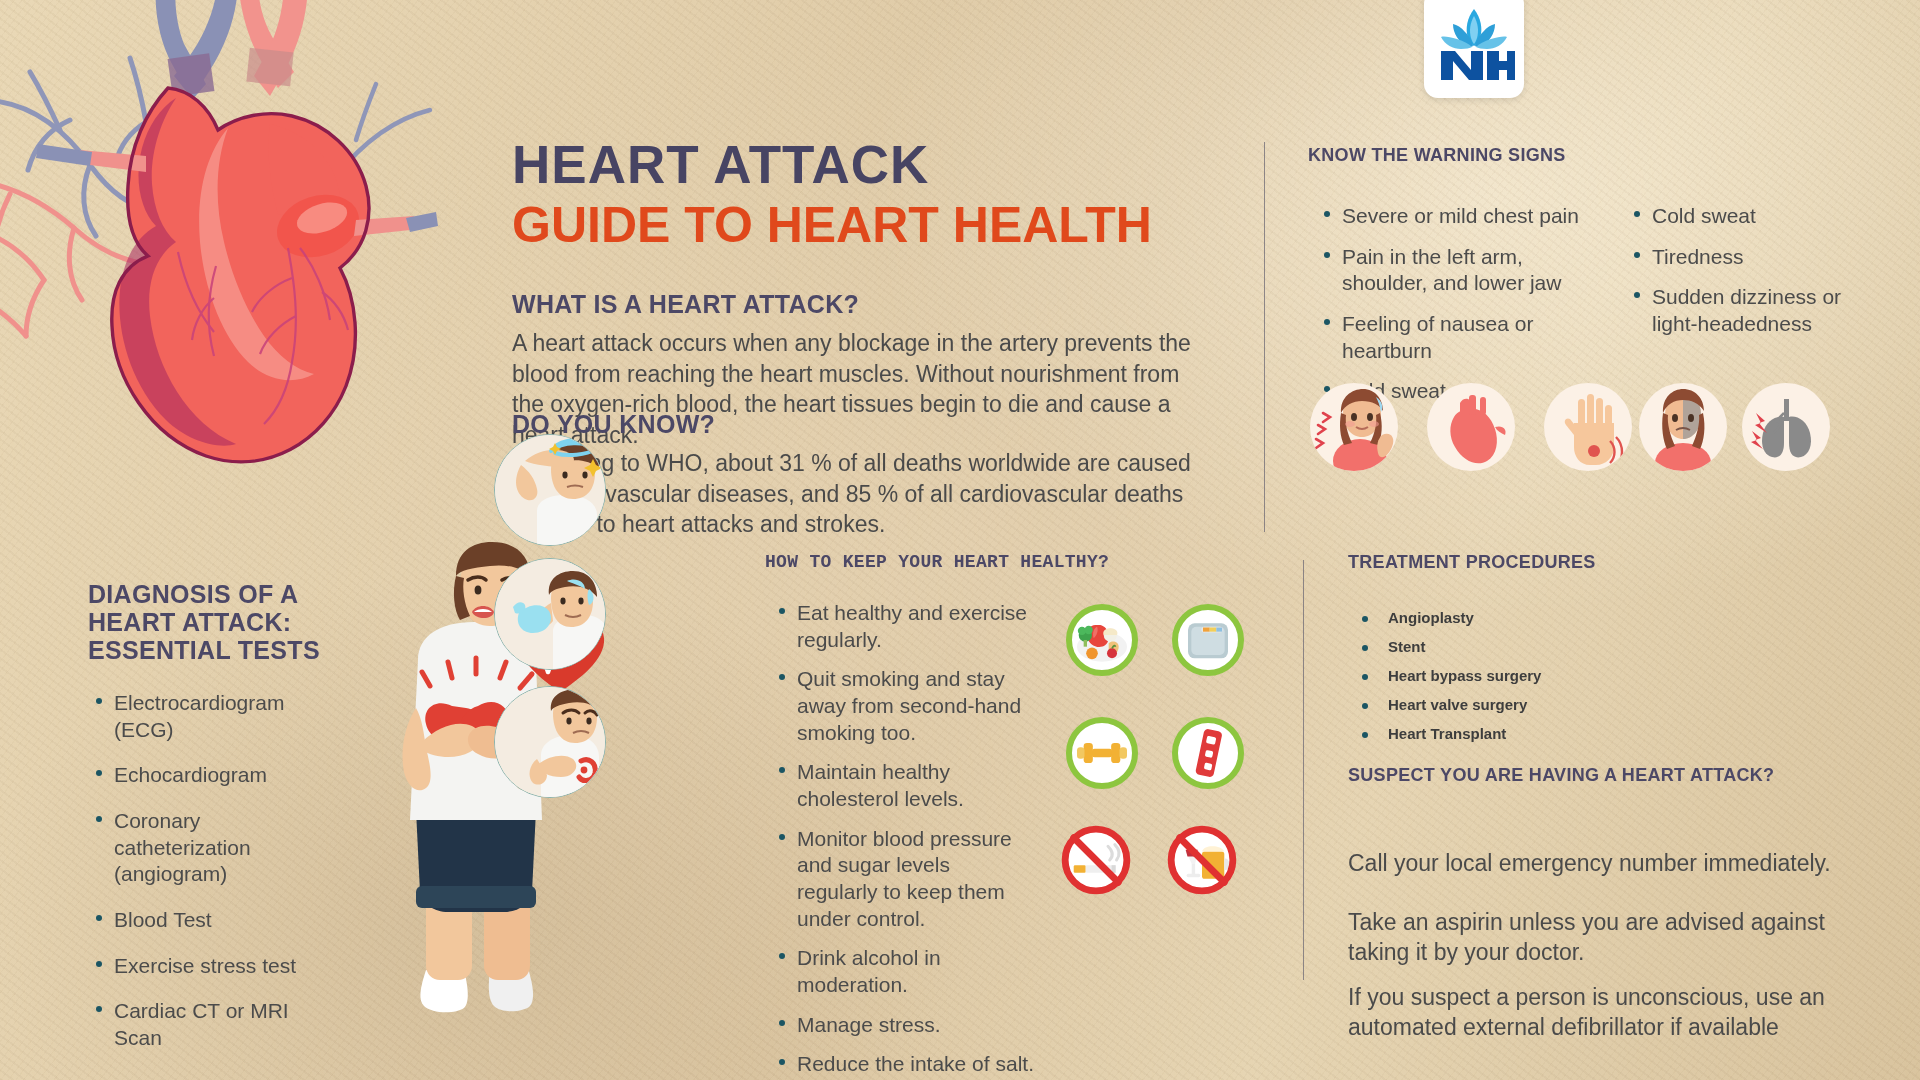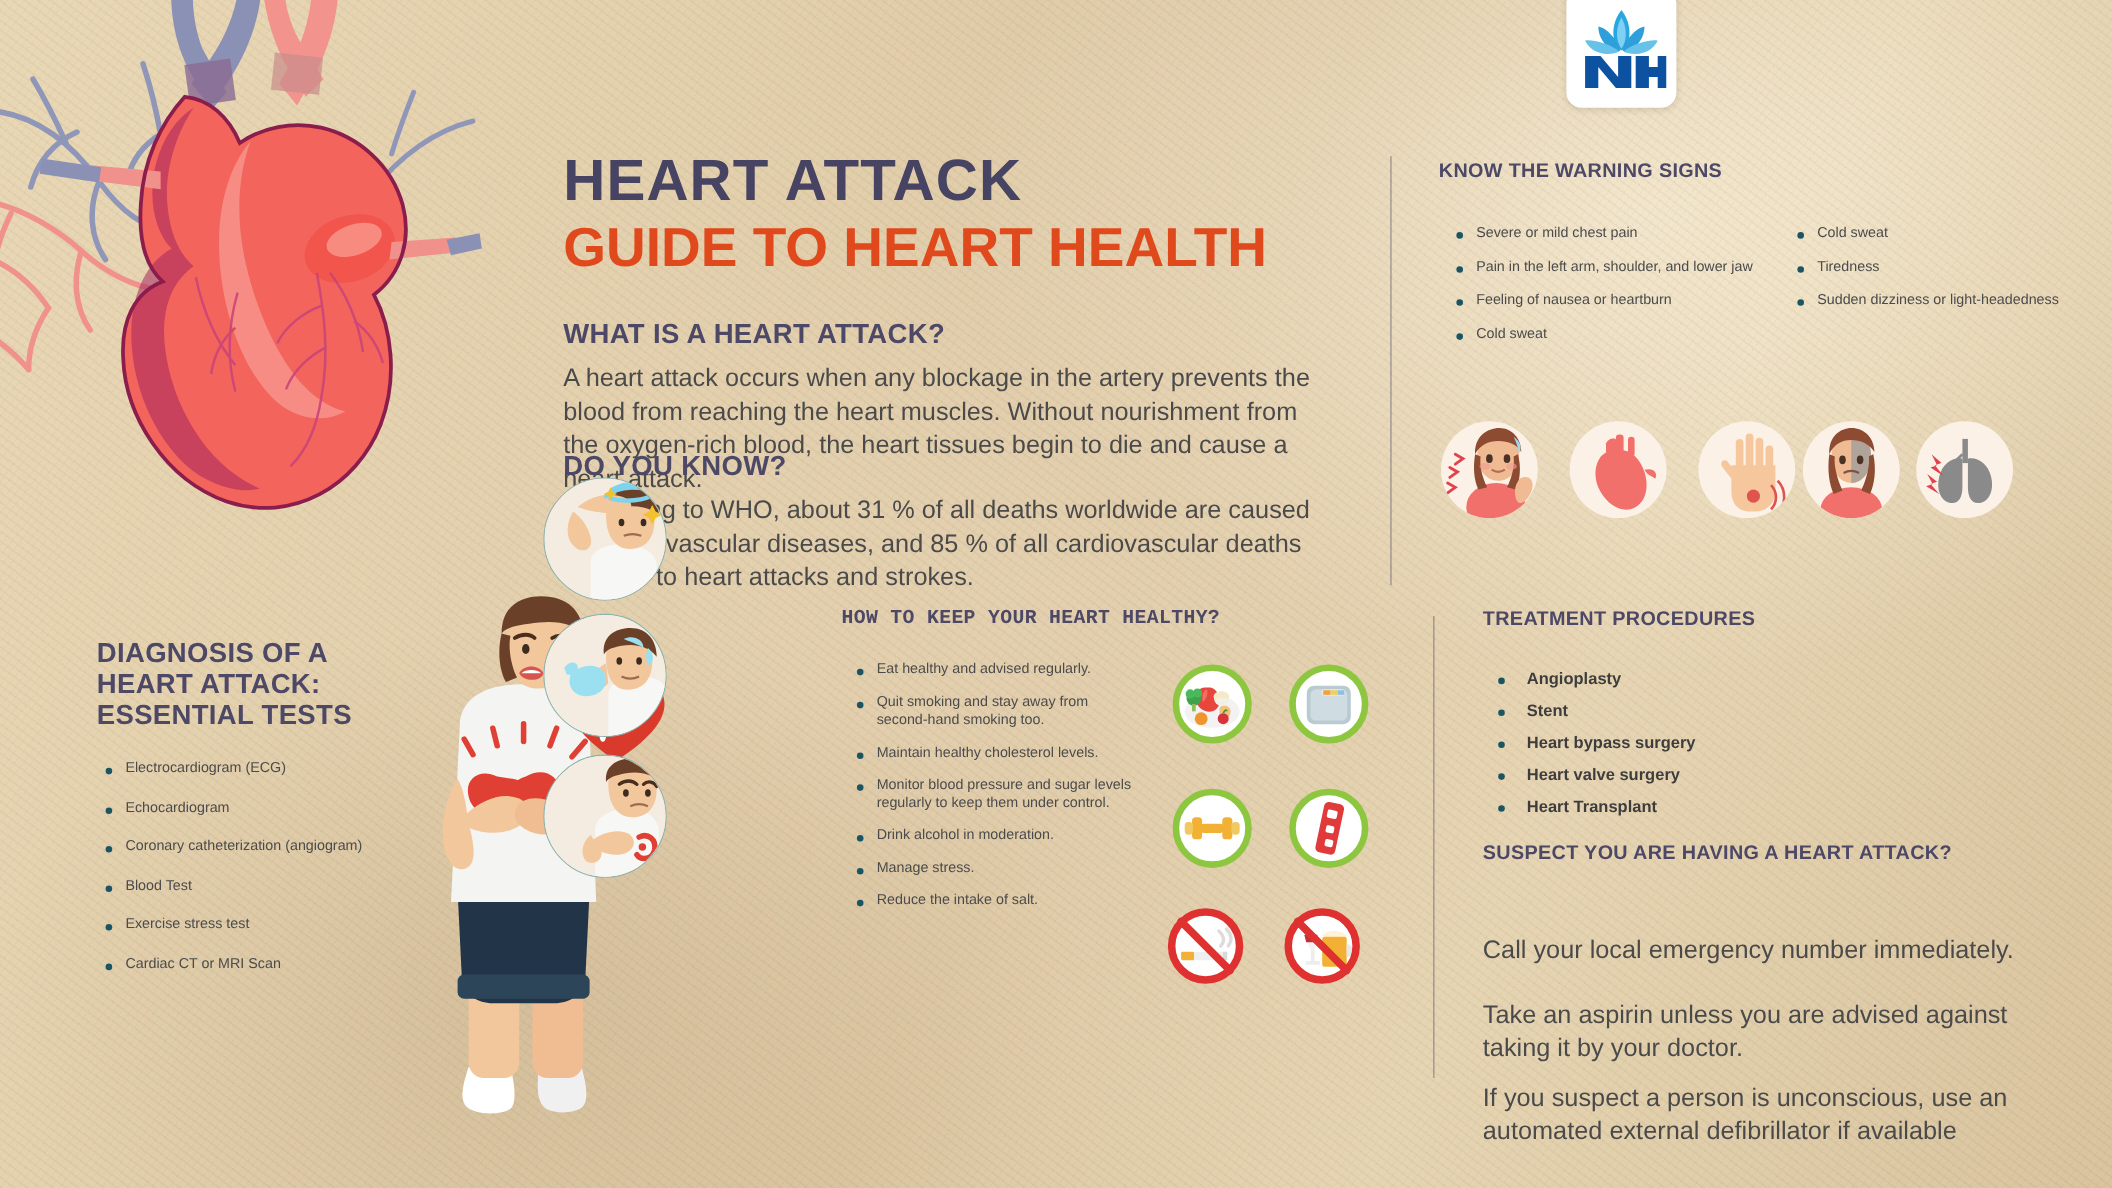--- a/index.html
+++ b/index.html
@@ -45,21 +45,21 @@
     font-size:25px; font-weight:bold; color:#4c4866;
     letter-spacing:.3px; line-height:1.12;
   }
   .sec-title.big { font-size:18px; }
   .body-text {
     font-size:23px; color:#4a4a4a; line-height:1.33;
   }
   ul.lst { list-style:none; }
   ul.lst li {
     position:relative; padding-left:22px;
-    font-size:13px; color:#4b4b4b; line-height:1.27;
+    font-size:21px; color:#4b4b4b; line-height:1.27;
     margin-bottom:13px;
   }
   ul.lst li::before {
     content:""; position:absolute; left:4px; top:8px;
     width:6px; height:6px; border-radius:50%; background:#1b5563;
   }
   ul.lst.bold li { font-weight:bold; color:#3d3d3d; font-size:15px; margin-bottom:10px; }
   ul.lst.tight li { margin-bottom:14px; }
 
   .divider { position:absolute; background:#6d6a76; width:1.4px; opacity:.75; }
@@ -391,21 +391,21 @@
         <path d="M86 74 C94 70 102 76 100 86 C98 94 88 96 84 90"></path>
       </g>
       <circle cx="89" cy="83" r="3.4" fill="#e04034"></circle>
     </svg>
   </div>
 
   <div style="position:absolute;left:765px;top:552px;width:540px;font-family:Liberation Mono, monospace;">
     <div class="sec-title big">HOW TO KEEP YOUR HEART HEALTHY?</div>
   </div>
   <ul class="lst" style="position:absolute;left:775px;top:600px;width:260px;">
-    <li>Eat healthy and advised regularly.</li>
+    <li>Eat healthy and exercise regularly.</li>
     <li>Quit smoking and stay away from second-hand smoking too.</li>
     <li>Maintain healthy cholesterol levels.</li>
     <li>Monitor blood pressure and sugar levels regularly to keep them under control.</li>
     <li>Drink alcohol in moderation.</li>
     <li>Manage stress.</li>
     <li>Reduce the intake of salt.</li>
   </ul>
 
   <div class="habit-circle" style="left:1066px;top:604px;">
     <svg viewBox="0 0 72 72" width="72" height="72">

